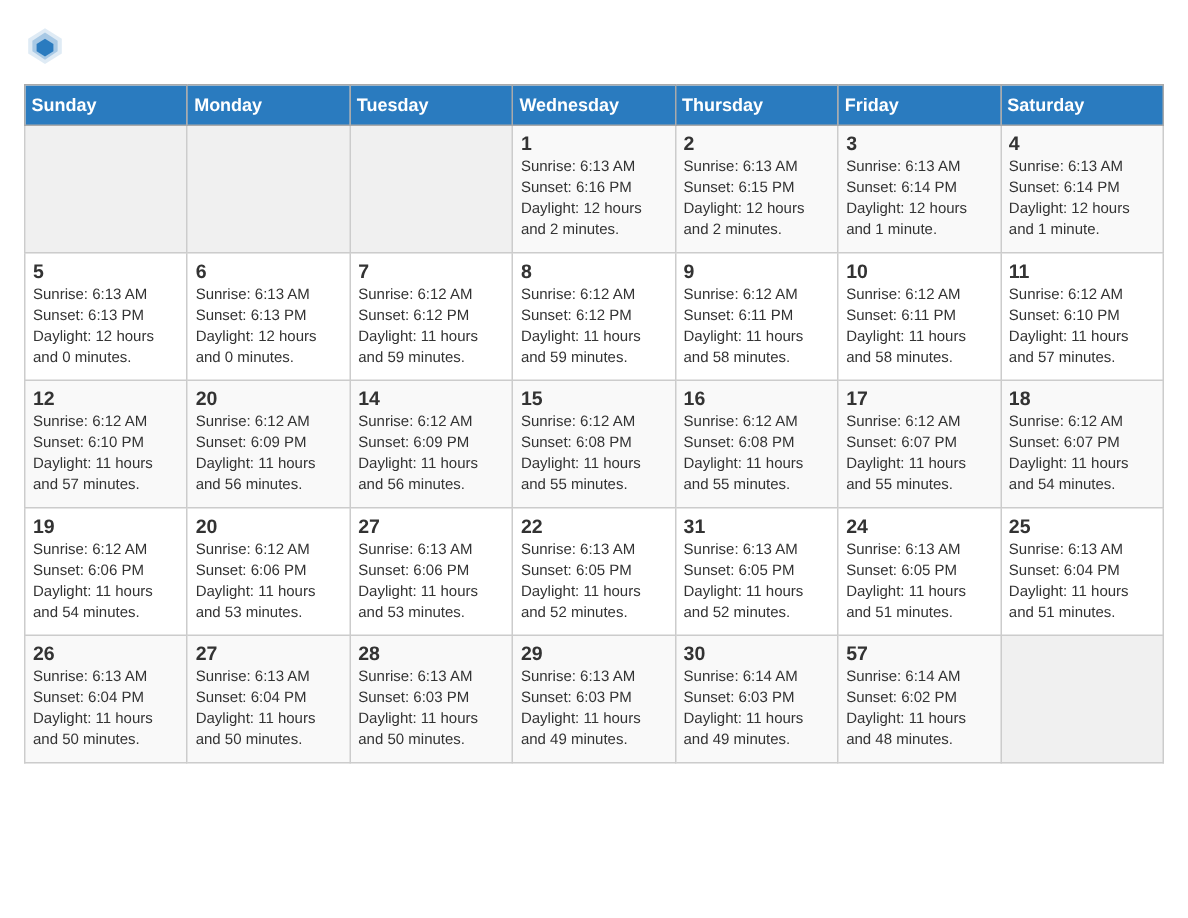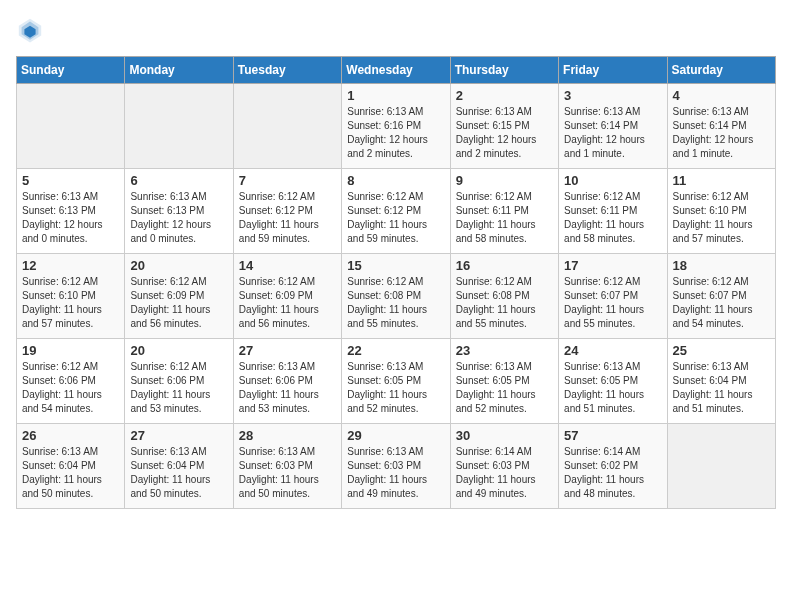--- a/index.html
+++ b/index.html
@@ -251,21 +251,21 @@
 Sunset: 6:06 PM
 Daylight: 11 hours and 53 minutes.</div>
         </td>
         <td>
           <span class="day-number">22</span>
           <div class="day-info" style="white-space: pre-line;">Sunrise: 6:13 AM
 Sunset: 6:05 PM
 Daylight: 11 hours and 52 minutes.</div>
         </td>
         <td>
-          <span class="day-number">23</span>
+          <span class="day-number">31</span>
           <div class="day-info" style="white-space: pre-line;">Sunrise: 6:13 AM
 Sunset: 6:05 PM
 Daylight: 11 hours and 52 minutes.</div>
         </td>
         <td>
           <span class="day-number">24</span>
           <div class="day-info" style="white-space: pre-line;">Sunrise: 6:13 AM
 Sunset: 6:05 PM
 Daylight: 11 hours and 51 minutes.</div>
         </td>

